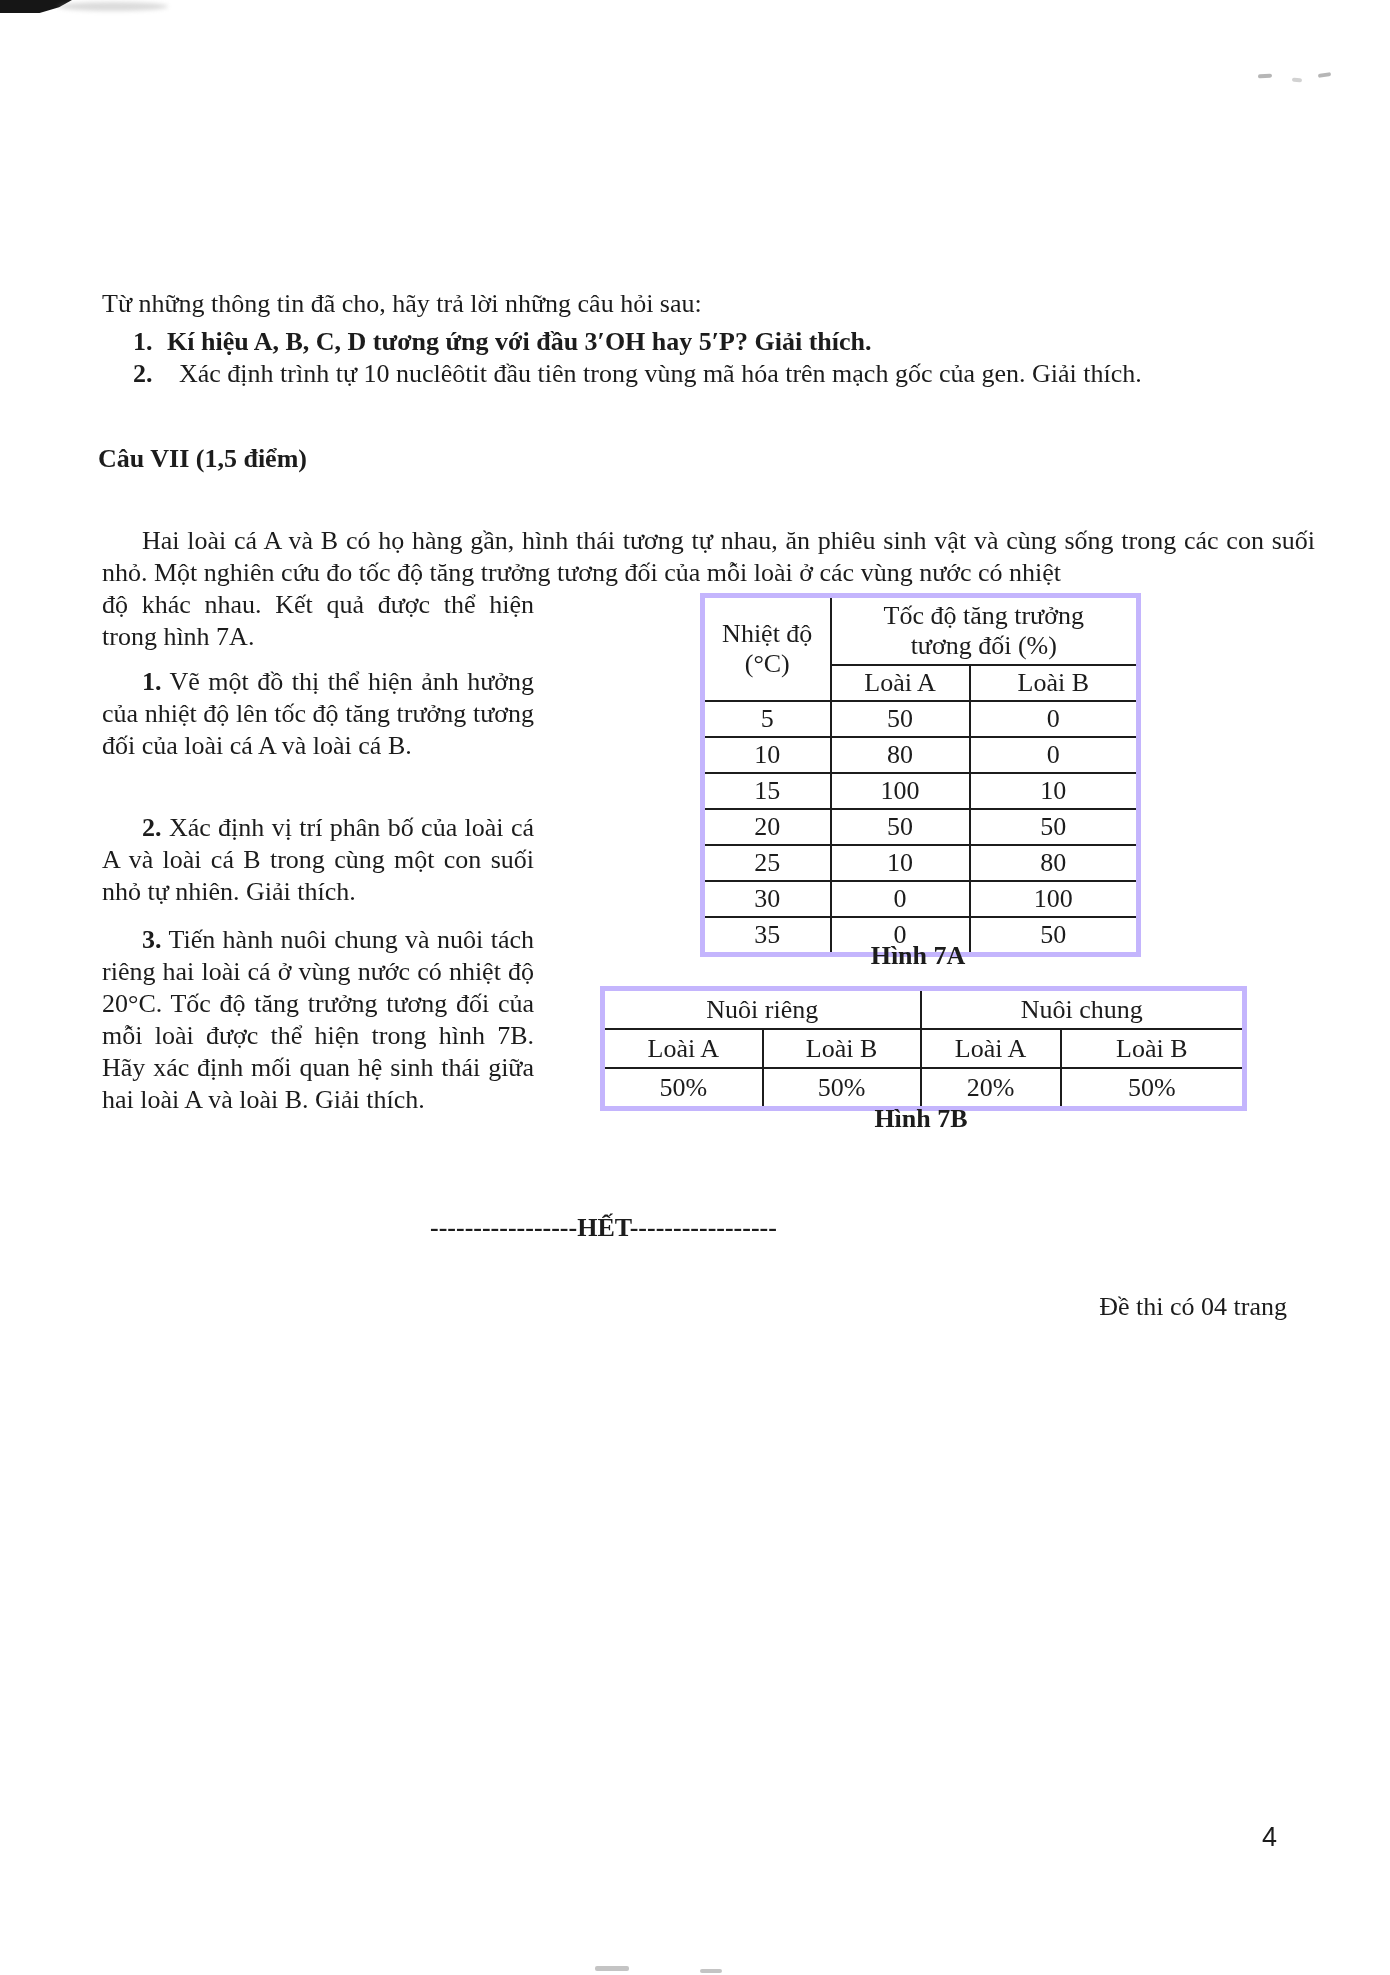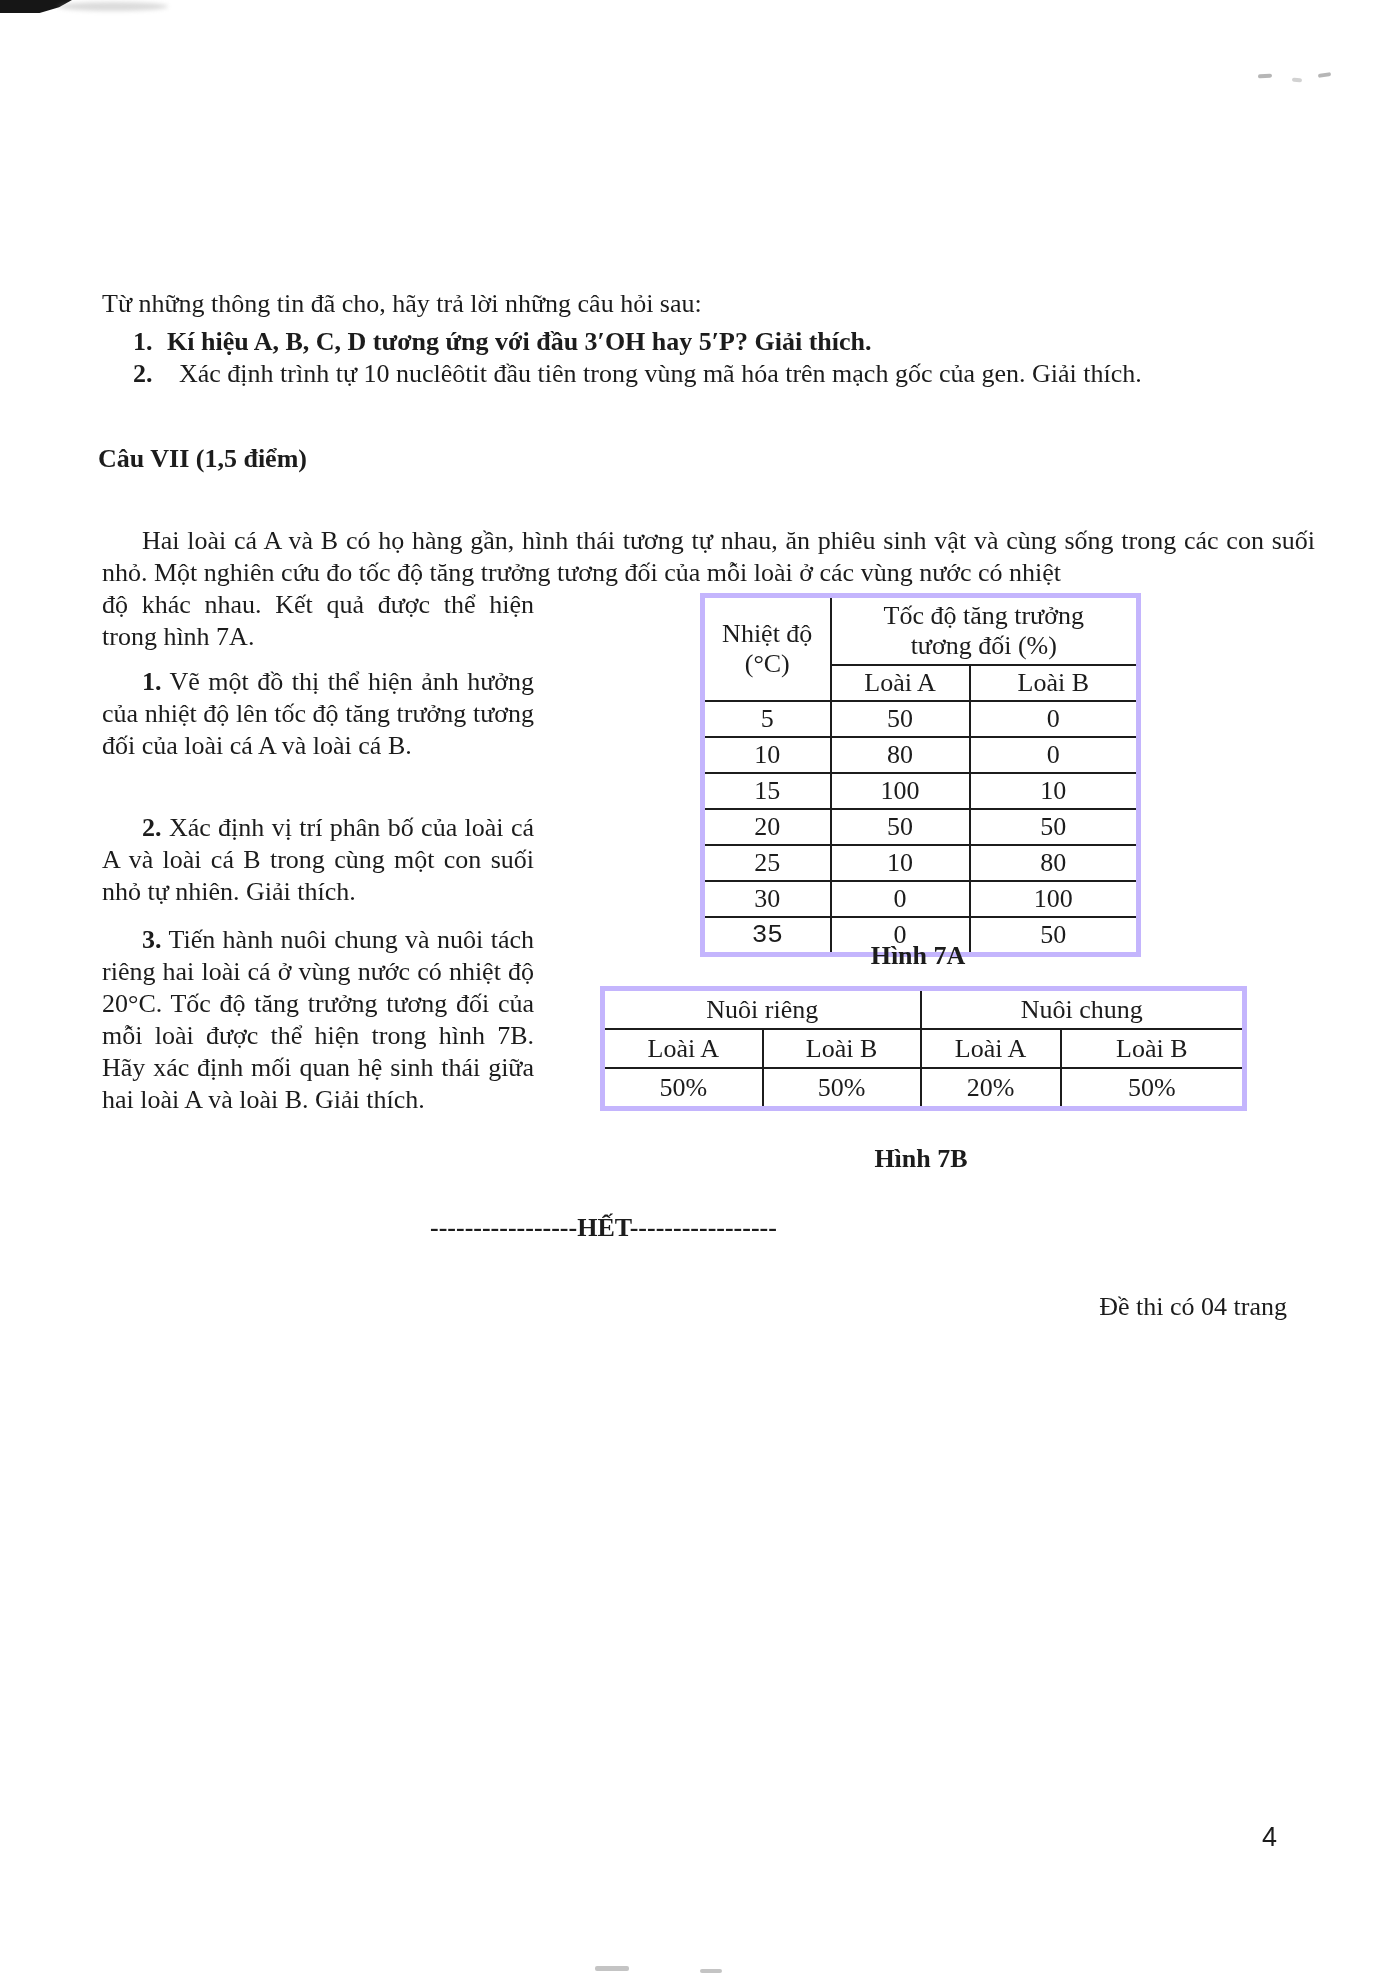--- a/index.html
+++ b/index.html
@@ -133,21 +133,21 @@
       <td style="height:34px;">25</td>
       <td>10</td>
       <td>80</td>
     </tr>
     <tr>
       <td style="height:34px;">30</td>
       <td>0</td>
       <td>100</td>
     </tr>
     <tr>
-      <td style="height:34px;font-family:Liberation Mono, monospace;">35</td>
+      <td style="height:34px;">35</td>
       <td>0</td>
       <td>50</td>
     </tr>
   </tbody>
     </table>
   <div class="abs caption" style="left:700px; top:941px; width:436px;">Hình 7A</div>
 
   <table class="scan" style="left:600px; top:986px; width:642px;">
     <colgroup>
         <col style="width:160px">
@@ -167,21 +167,21 @@
       <th>Loài B</th>
     </tr>
     <tr>
       <td style="height:37px;">50%</td>
       <td>50%</td>
       <td>20%</td>
       <td>50%</td>
     </tr>
   </tbody>
     </table>
-  <div class="abs caption" style="left:600px; top:1144px; width:642px;">Hình 7B</div>
+  <div class="abs caption" style="left:600px; top:1104px; width:642px;">Hình 7B</div>
 
   <div class="abs t bold nowrap" style="left:430px; top:1212px; width:610px; text-align:left;">-----------------HẾT-----------------</div>
 
   <div class="abs t nowrap" style="left:987px; top:1291px; width:300px; text-align:right;">Đề thi có 04 trang</div>
 
   <div class="abs nowrap" style="left:1262px; top:1822px; width:40px; font-family:'Liberation Sans', sans-serif; font-size:27px;">4</div>
 
 </div>
 
 </body></html>

